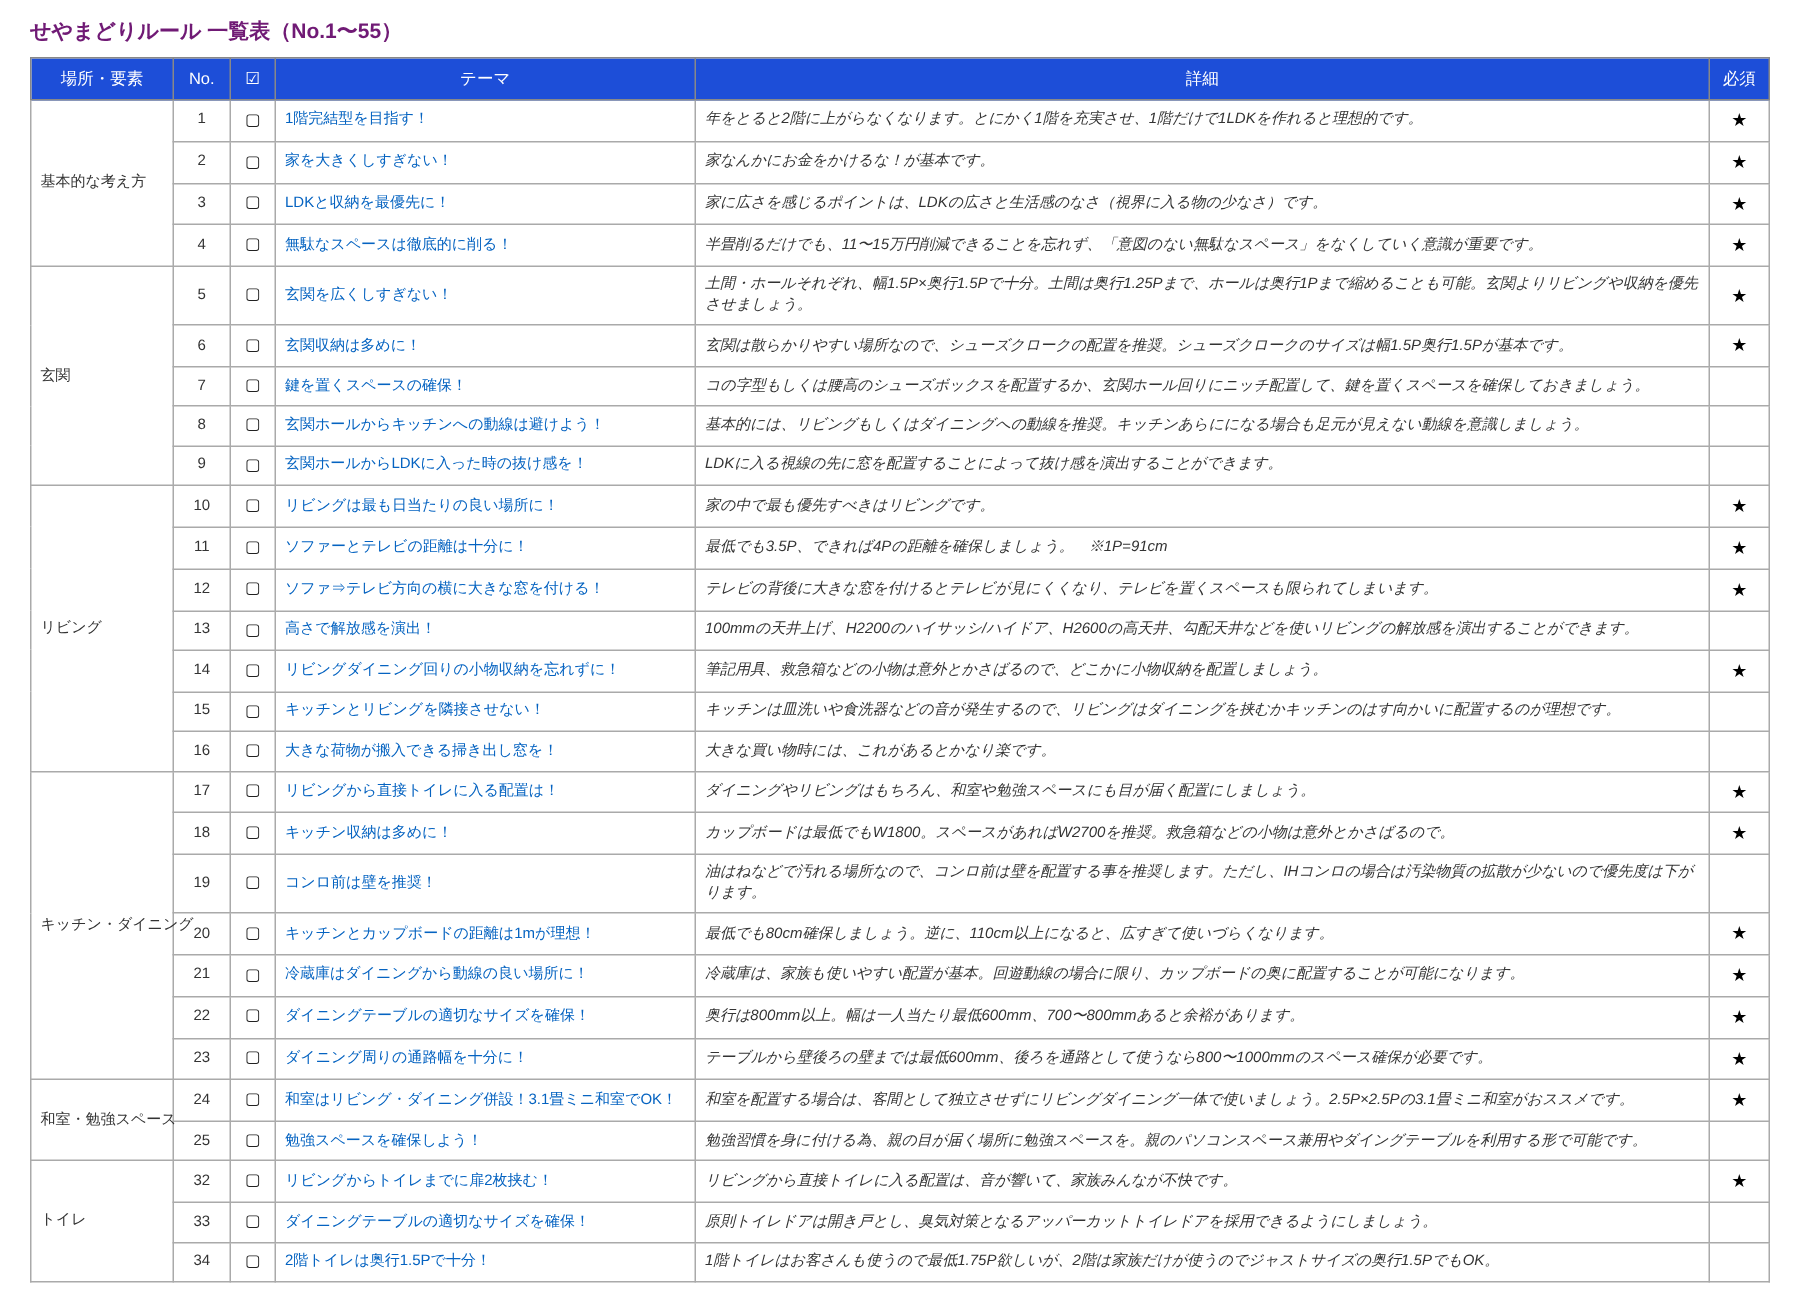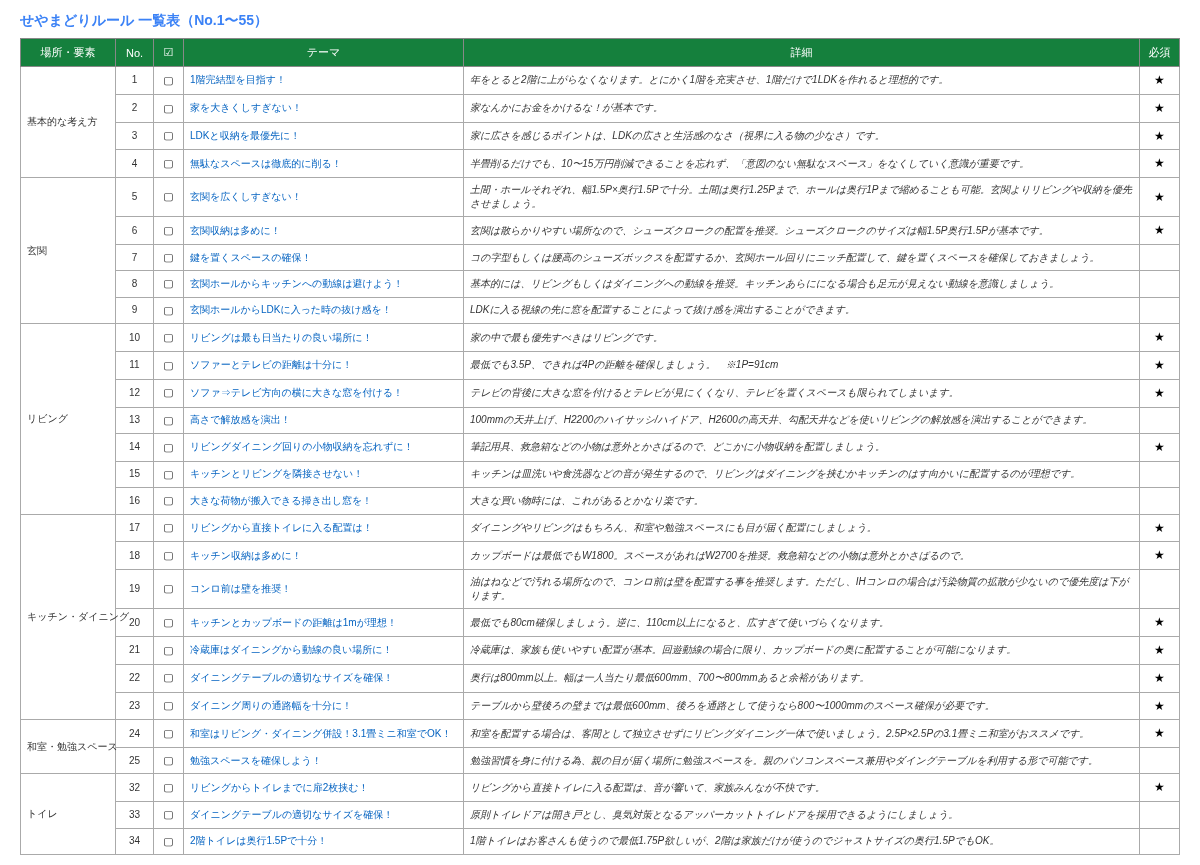--- a/index.html
+++ b/index.html
@@ -11,29 +11,29 @@
       font-family: "MS PGothic", "Hiragino Kaku Gothic Pro", "Meiryo", sans-serif;
       background: #fff;
       padding: 12px 20px;
       font-size: 11px;
       color: #333;
     }
     .page-title {
       font-size: 14px;
       font-weight: bold;
       margin-bottom: 8px;
-      color: #3b82f6;
+      color: #701a75;
     }
     table {
       border-collapse: collapse;
       width: 100%;
       table-layout: fixed;
     }
     th {
-      background: #15803d;
+      background: #1d4ed8;
       color: #fff;
       font-weight: normal;
       padding: 6px 4px;
       border: 1px solid #888;
       text-align: center;
       font-size: 11px;
     }
     td {
       border: 1px solid #aaa;
       padding: 5px 6px;
@@ -119,21 +119,21 @@
         <td class="no">3</td>
         <td class="check">▢</td>
         <td class="theme">LDKと収納を最優先に！</td>
         <td class="detail">家に広さを感じるポイントは、LDKの広さと生活感のなさ（視界に入る物の少なさ）です。</td>
         <td class="req">★</td>
       </tr>
       <tr>
         <td class="no">4</td>
         <td class="check">▢</td>
         <td class="theme">無駄なスペースは徹底的に削る！</td>
-        <td class="detail">半畳削るだけでも、10〜15万円削減できることを忘れず、「意図のない無駄なスペース」をなくしていく意識が重要です。</td>
+        <td class="detail">半畳削るだけでも、11〜15万円削減できることを忘れず、「意図のない無駄なスペース」をなくしていく意識が重要です。</td>
         <td class="req">★</td>
       </tr>
       <tr>
         <td class="cat" rowspan="5">玄関</td>
         <td class="no">5</td>
         <td class="check">▢</td>
         <td class="theme">玄関を広くしすぎない！</td>
         <td class="detail">土間・ホールそれぞれ、幅1.5P×奥行1.5Pで十分。土間は奥行1.25Pまで、ホールは奥行1Pまで縮めることも可能。玄関よりリビングや収納を優先させましょう。</td>
         <td class="req">★</td>
       </tr>

